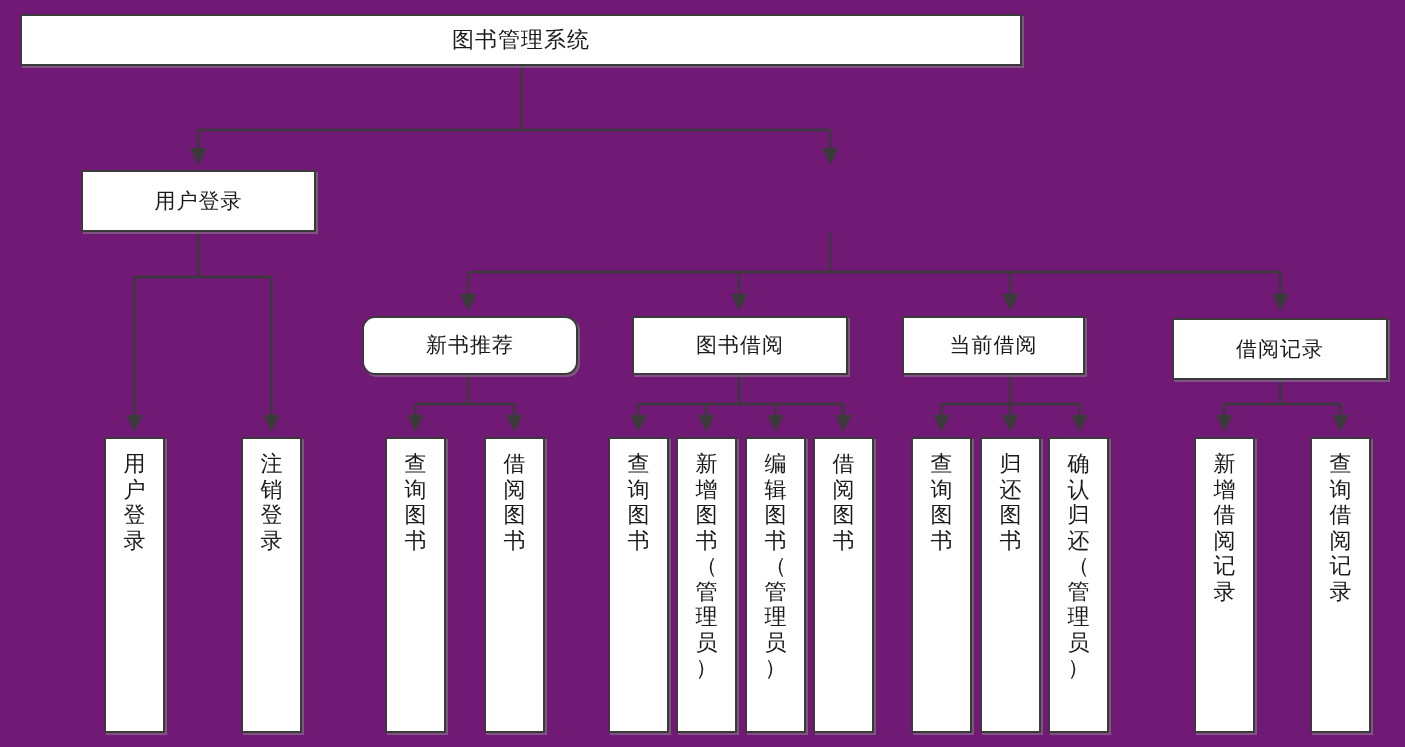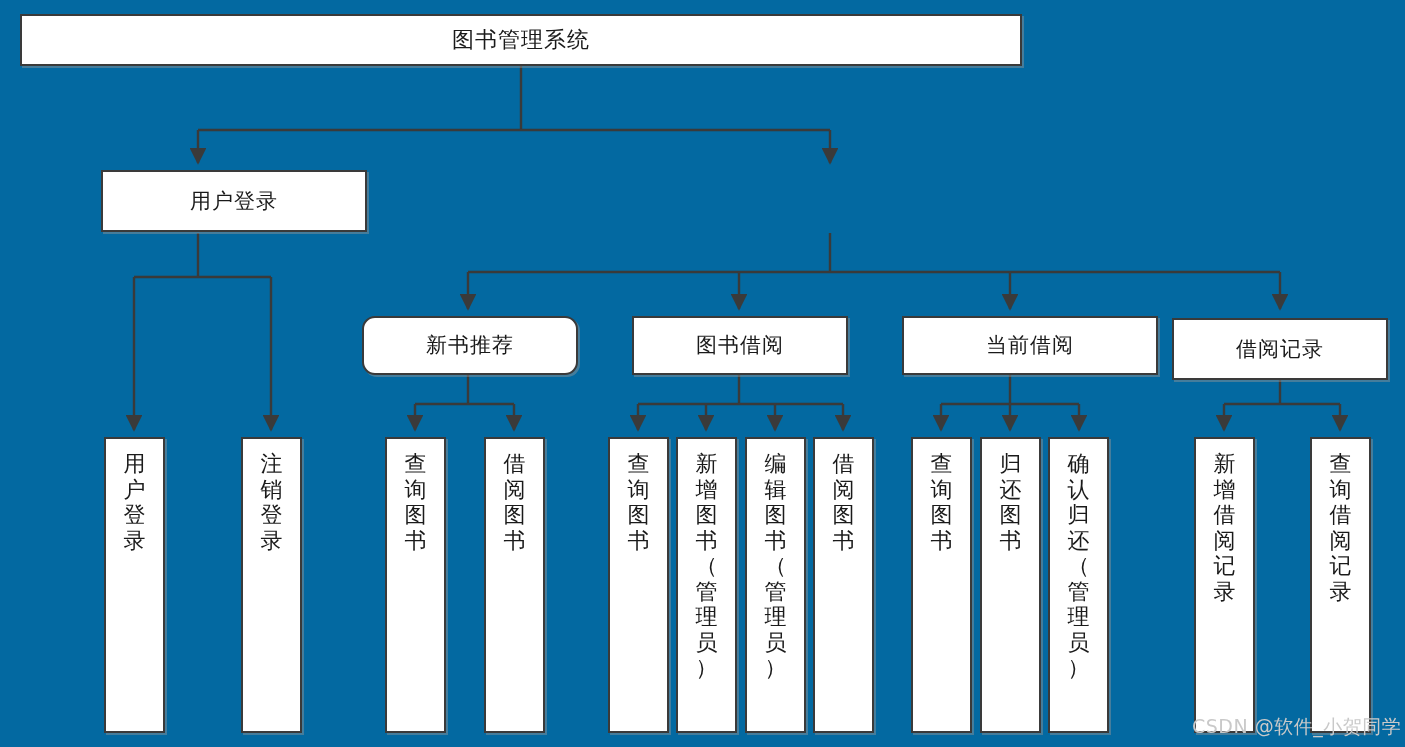--- a/index.html
+++ b/index.html
@@ -8,21 +8,21 @@
     padding: 0;
     background: #ffffff;
   }
   body {
     font-family: "DejaVu Sans", "Liberation Sans", sans-serif;
   }
   #canvas {
     position: relative;
     width: 1405px;
     height: 747px;
-    background: #0369a1;
+    background: #701a75;
     overflow: hidden;
   }
   #edges {
     position: absolute;
     left: 0;
     top: 0;
     width: 1405px;
     height: 747px;
     pointer-events: none;
   }
@@ -126,31 +126,31 @@
       <path d="M 1224 404 L 1340 404"></path>
       <path d="M 1224 404 L 1224 430" marker-end="url(#arrow)"></path>
       <path d="M 1340 404 L 1340 430" marker-end="url(#arrow)"></path>
     </g>
   </svg>
 
   <div class="node root horizontal" style="left:20px; top:14px; width:1002px; height:52px;">
     <span class="label">图书管理系统</span>
   </div>
 
-  <div class="node horizontal" style="left:81px; top:170px; width:266px; height:62px;margin-left:20px;">
+  <div class="node horizontal" style="left:81px; top:170px; width:235px; height:62px;">
     <span class="label">用户登录</span>
   </div>
 
   <div class="node horizontal" style="left:362px; top:316px; width:216px; height:59px;border-radius:13px;">
     <span class="label">新书推荐</span>
   </div>
   <div class="node horizontal" style="left:632px; top:316px; width:216px; height:59px;">
     <span class="label">图书借阅</span>
   </div>
-  <div class="node horizontal" style="left:902px; top:316px; width:256px; height:59px;">
+  <div class="node horizontal" style="left:902px; top:316px; width:183px; height:59px;">
     <span class="label">当前借阅</span>
   </div>
   <div class="node horizontal" style="left:1172px; top:318px; width:216px; height:62px;">
     <span class="label">借阅记录</span>
   </div>
 
   <div class="node vertical" style="left:104px; top:437px; width:61px; height:296px;">
     <span class="label">用
 户
 登
@@ -245,15 +245,14 @@
   </div>
   <div class="node vertical" style="left:1310px; top:437px; width:61px; height:296px;">
     <span class="label">查
 询
 借
 阅
 记
 录</span>
   </div>
 
-  <div class="watermark" style="left:1192px; top:714px;">CSDN @软件_小贺同学</div>
 
 </div>
 
 </body></html>

